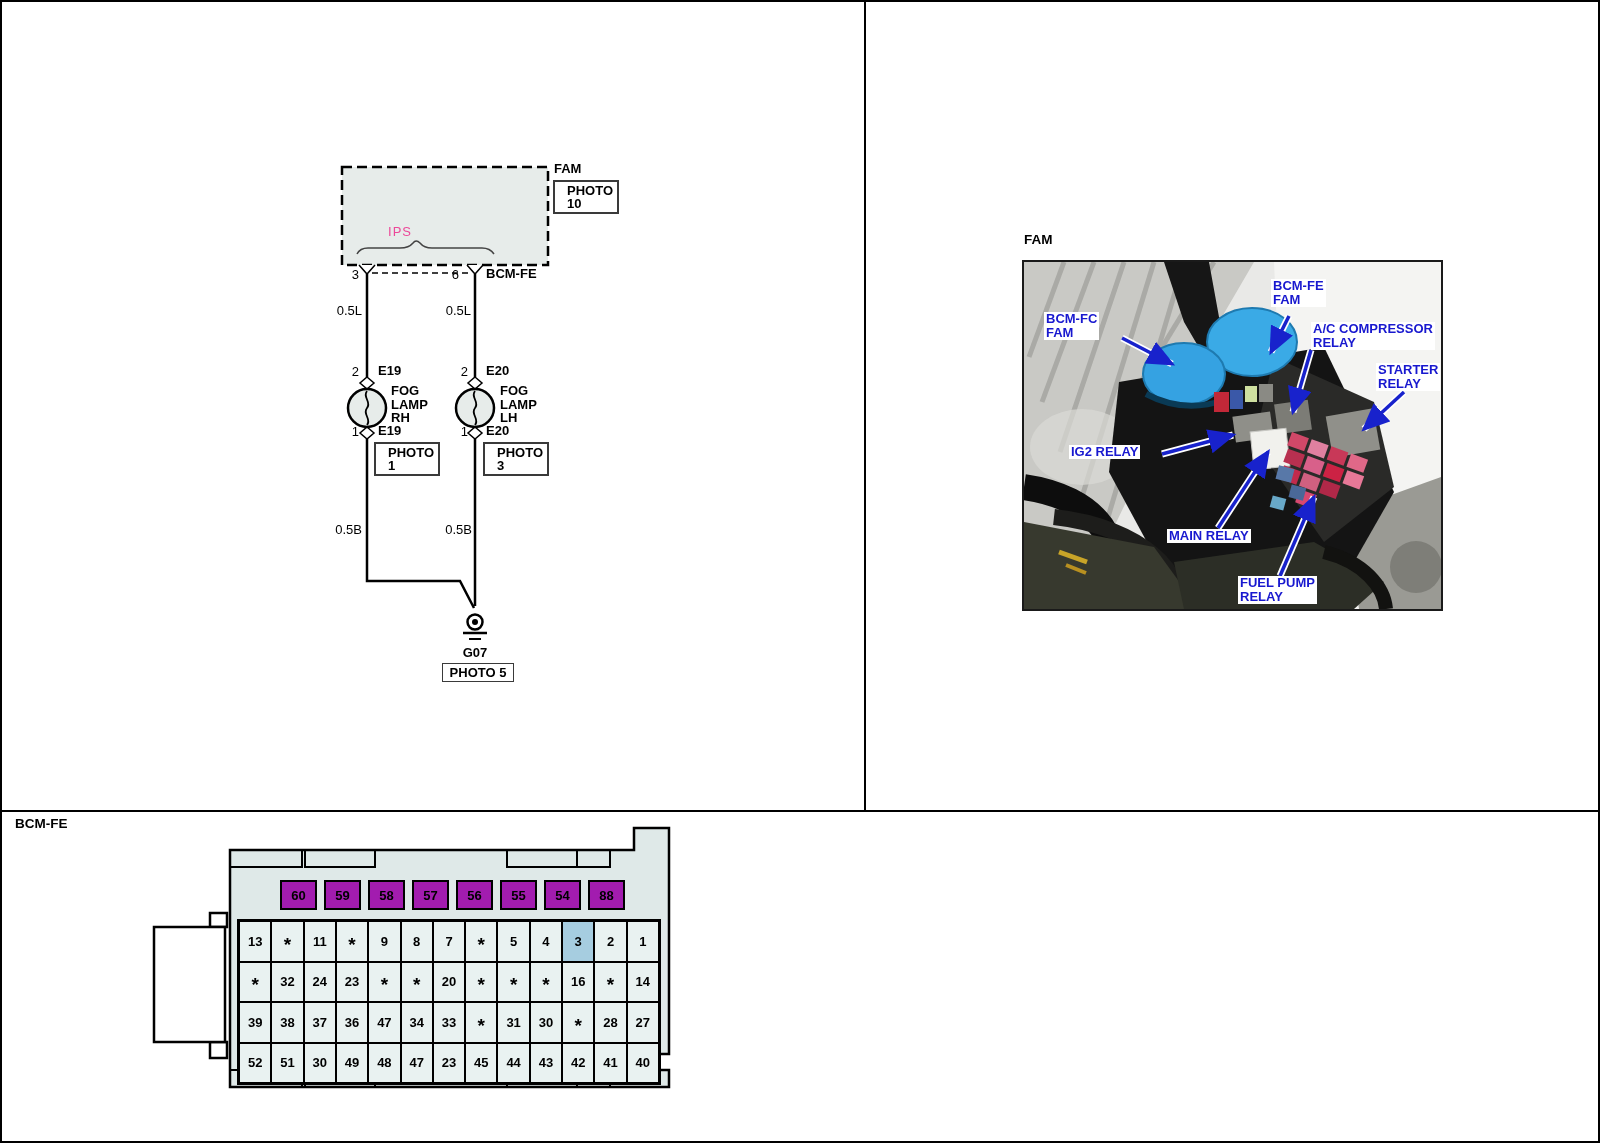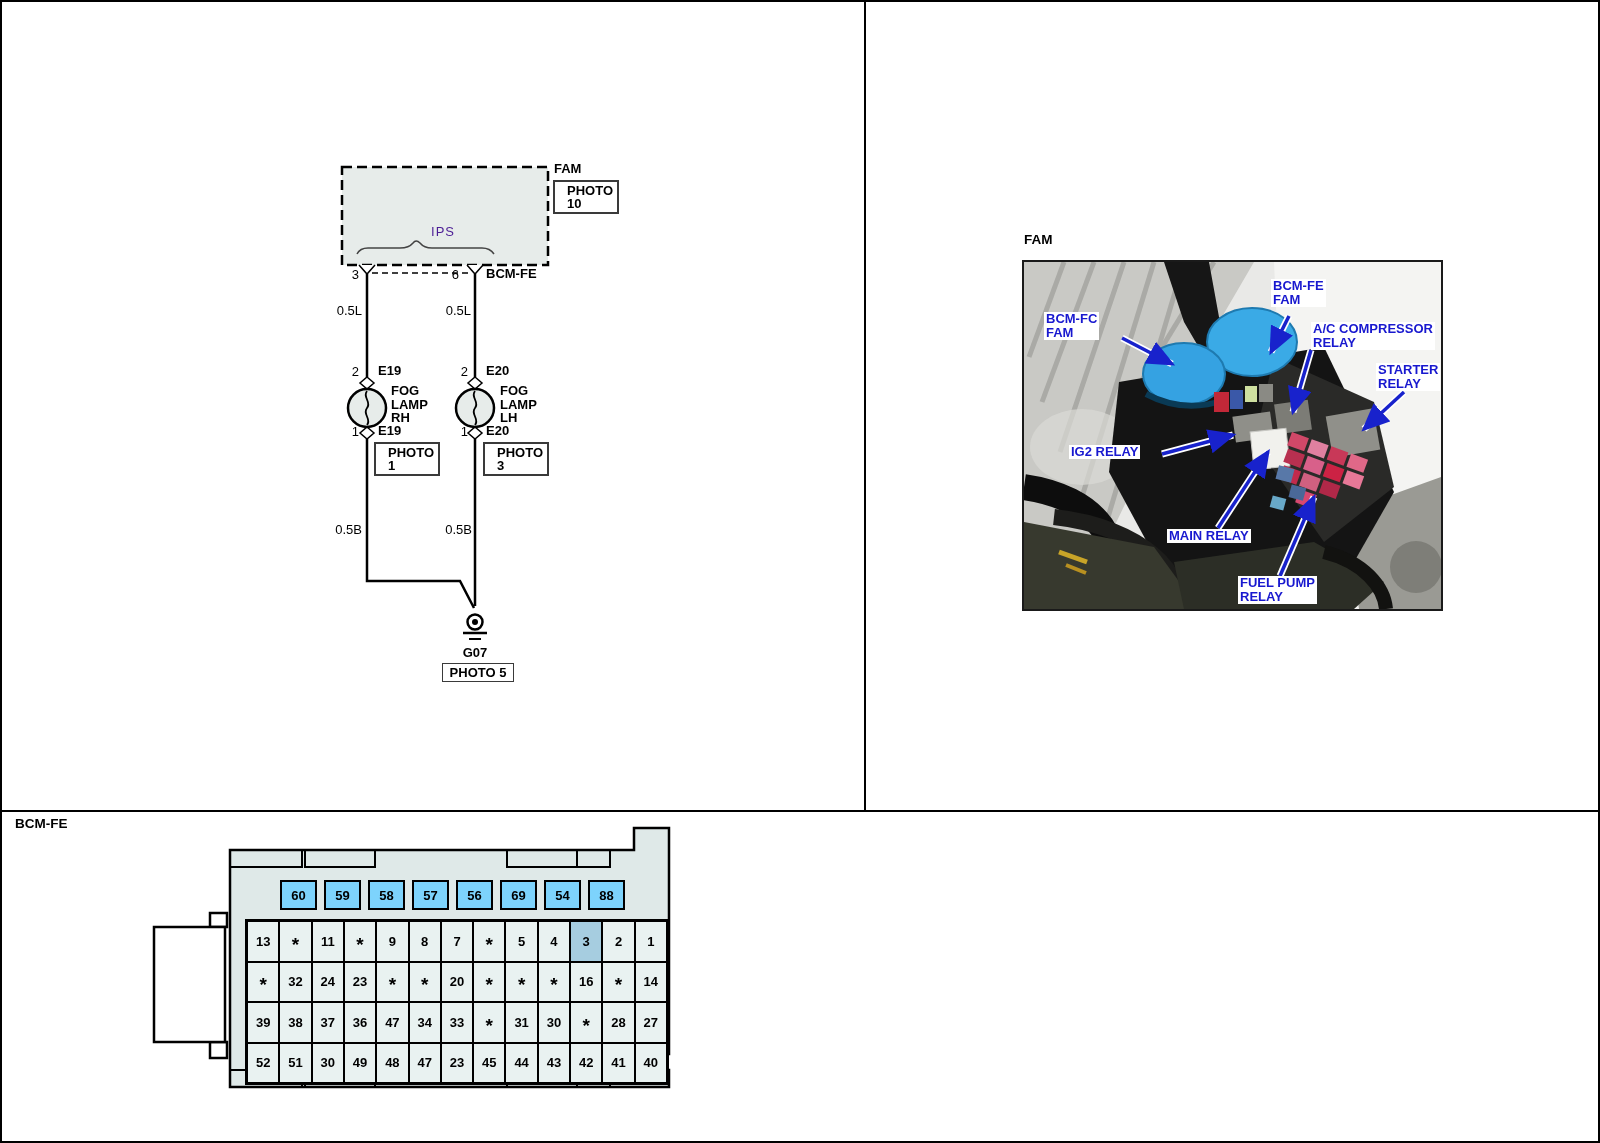--- a/index.html
+++ b/index.html
@@ -25,25 +25,25 @@
   .photo-frame svg{position:absolute;left:0;top:0;}
   .plabel{position:absolute;color:#1818cf;background:#ffffff;font-weight:bold;
           font-size:13px;line-height:14px;padding:0 2px;white-space:nowrap;}
   .plabel span{display:block;}
   .plabel.small{font-size:13px;}
 
   
   .conn-svg{position:absolute;left:145px;top:10px;}
   .top-row{position:absolute;left:278px;top:68px;display:grid;
            grid-template-columns:repeat(8,37px);grid-auto-rows:30px;column-gap:7px;}
-  .top-row .cell{border:2px solid #000;background:#7dd3fc;display:flex;align-items:center;
+  .top-row .cell{border:2px solid #000;background:#a21caf;display:flex;align-items:center;
                  justify-content:center;font-weight:bold;font-size:13px;box-sizing:border-box;}
   .pin-grid{position:absolute;left:235px;top:107px;width:424px;height:166px;display:grid;
             grid-template-columns:repeat(13,1fr);grid-template-rows:repeat(4,1fr);
-            border:2px solid #000;box-sizing:border-box;margin-left:8px;}
+            border:2px solid #000;box-sizing:border-box;}
   .pin-grid .cell{border:1px solid #000;background:#e9f2f1;display:flex;align-items:center;
                   justify-content:center;font-weight:bold;font-size:13px;}
   .cell.hl{background:#a6cde0;}
   .cell.star{font-size:19px;padding-top:7px;}
 </style>
 </head>
 <body>
 
 <div class="page">
 
@@ -78,21 +78,21 @@
         <path d="M461,631 H485" stroke="#000" stroke-width="2.5"></path>
         <path d="M467,637 H479" stroke="#000" stroke-width="2"></path>
       </g>
     </svg>
 
     <div class="t tb" style="left:552px;top:160px;">FAM</div>
     <div class="pbox" style="left:551px;top:178px;">
       <span>PHOTO</span>
       <span>10</span>
     </div>
-    <div class="t tc" style="left:411px;top:223px;width:60px;color:#4c1d95;letter-spacing:1px;text-align:center;">IPS</div>
+    <div class="t tc" style="left:368px;top:223px;width:60px;color:#ec4899;letter-spacing:1px;text-align:center;">IPS</div>
 
     <div class="t tr" style="left:335px;top:266px;width:22px;">3</div>
     <div class="t tr" style="left:435px;top:266px;width:22px;">6</div>
     <div class="t tb" style="left:484px;top:265px;">BCM-FE</div>
 
     <div class="t tr" style="left:317px;top:302px;width:43px;">0.5L</div>
     <div class="t tr" style="left:426px;top:302px;width:43px;">0.5L</div>
 
     
     <div class="t tr" style="left:335px;top:363px;width:22px;">2</div>
@@ -286,21 +286,21 @@
         <rect x="7" y="105" width="71" height="115" fill="#fff" stroke="#000" stroke-width="2.5"></rect>
       </g>
     </svg>
 
     <div class="top-row">
         <div class="cell">60</div>
         <div class="cell">59</div>
         <div class="cell">58</div>
         <div class="cell">57</div>
         <div class="cell">56</div>
-        <div class="cell">69</div>
+        <div class="cell">55</div>
         <div class="cell">54</div>
         <div class="cell">88</div>
       </div>
     <div class="pin-grid">
         <div class="cell">13</div>
         <div class="cell star">*</div>
         <div class="cell">11</div>
         <div class="cell star">*</div>
         <div class="cell">9</div>
         <div class="cell">8</div>

